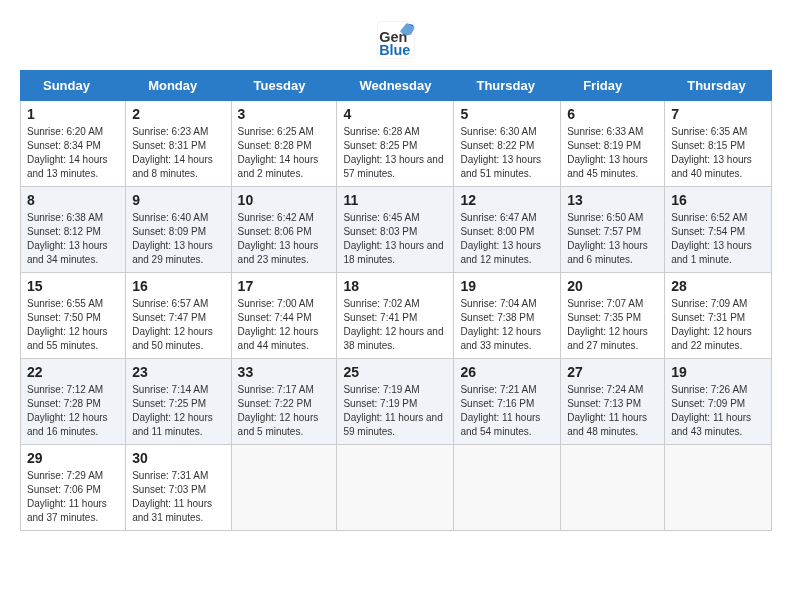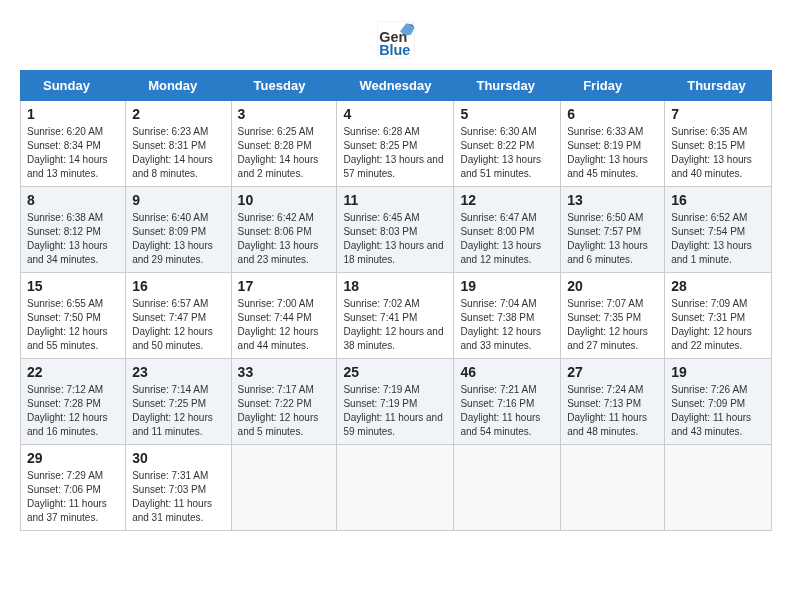--- a/index.html
+++ b/index.html
@@ -207,21 +207,21 @@
         </td>
         <td>
           <span class="day-number">33</span>
           <div class="day-info">Sunrise: 7:17 AM<br>Sunset: 7:22 PM<br>Daylight: 12 hours and 5 minutes.</div>
         </td>
         <td>
           <span class="day-number">25</span>
           <div class="day-info">Sunrise: 7:19 AM<br>Sunset: 7:19 PM<br>Daylight: 11 hours and 59 minutes.</div>
         </td>
         <td>
-          <span class="day-number">46</span>
+          <span class="day-number">26</span>
           <div class="day-info">Sunrise: 7:21 AM<br>Sunset: 7:16 PM<br>Daylight: 11 hours and 54 minutes.</div>
         </td>
         <td>
           <span class="day-number">27</span>
           <div class="day-info">Sunrise: 7:24 AM<br>Sunset: 7:13 PM<br>Daylight: 11 hours and 48 minutes.</div>
         </td>
         <td>
           <span class="day-number">19</span>
           <div class="day-info">Sunrise: 7:26 AM<br>Sunset: 7:09 PM<br>Daylight: 11 hours and 43 minutes.</div>
         </td>

